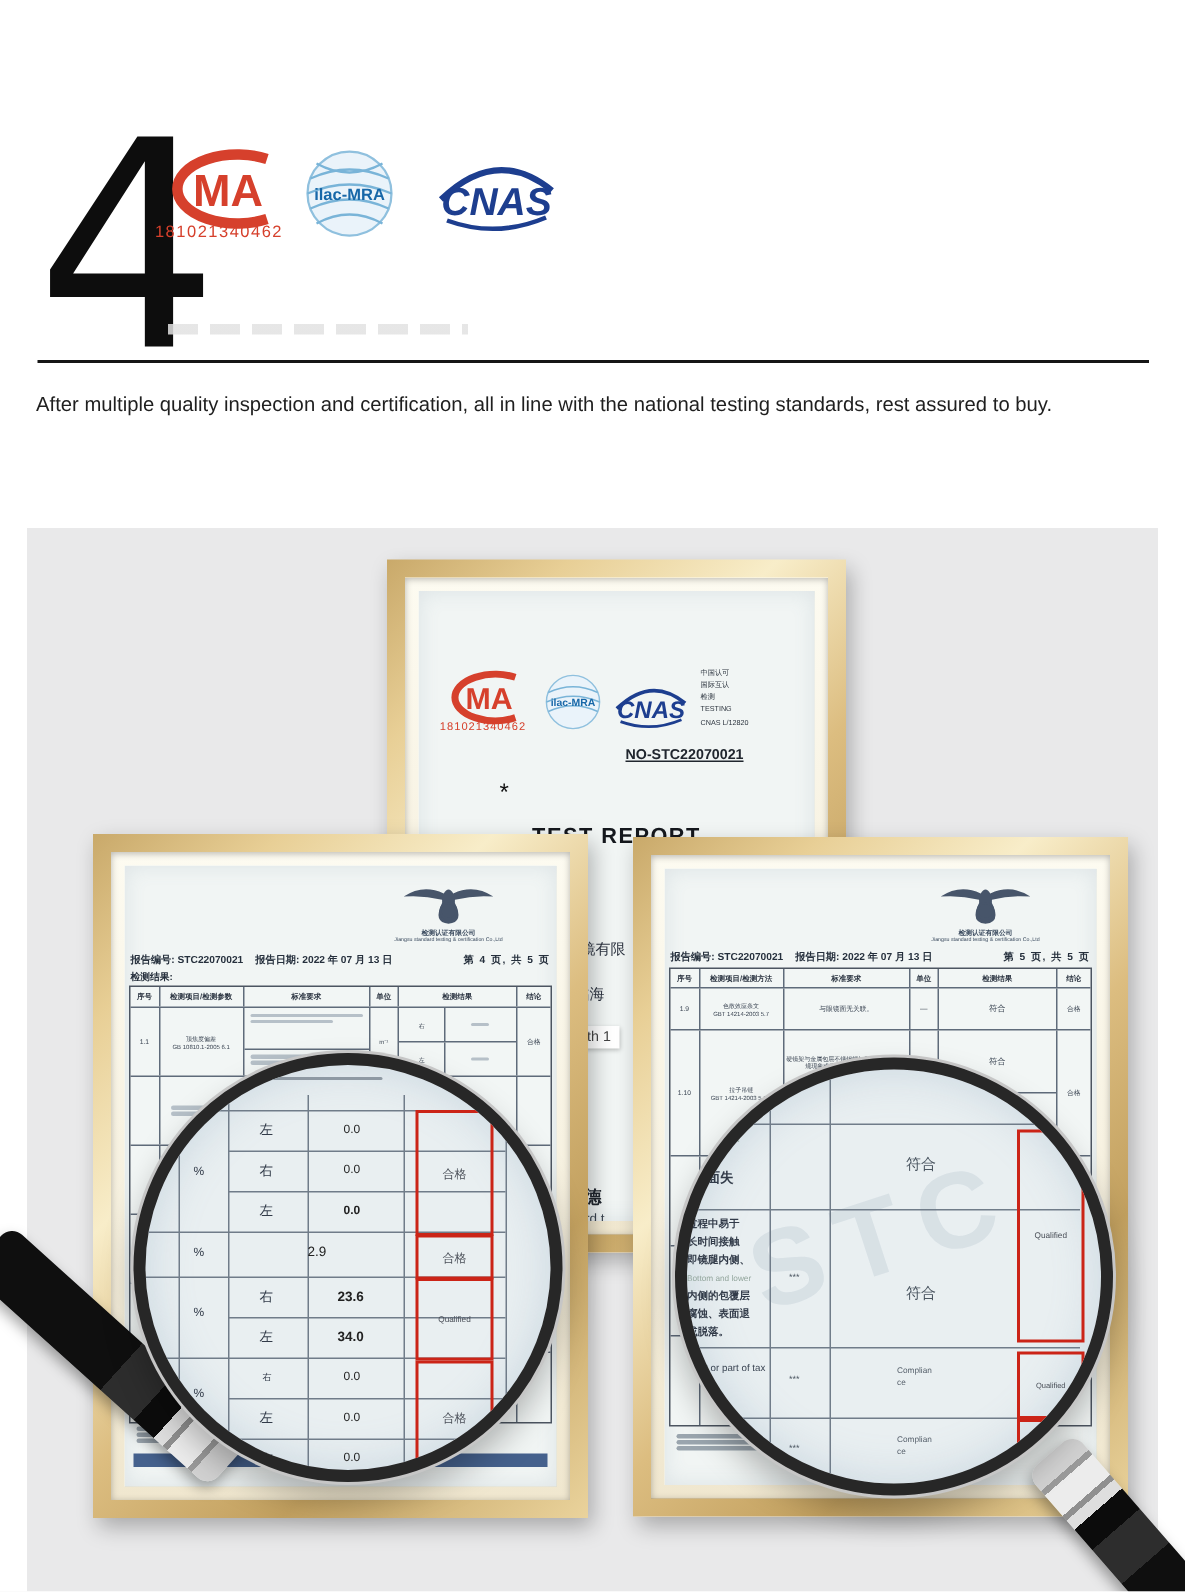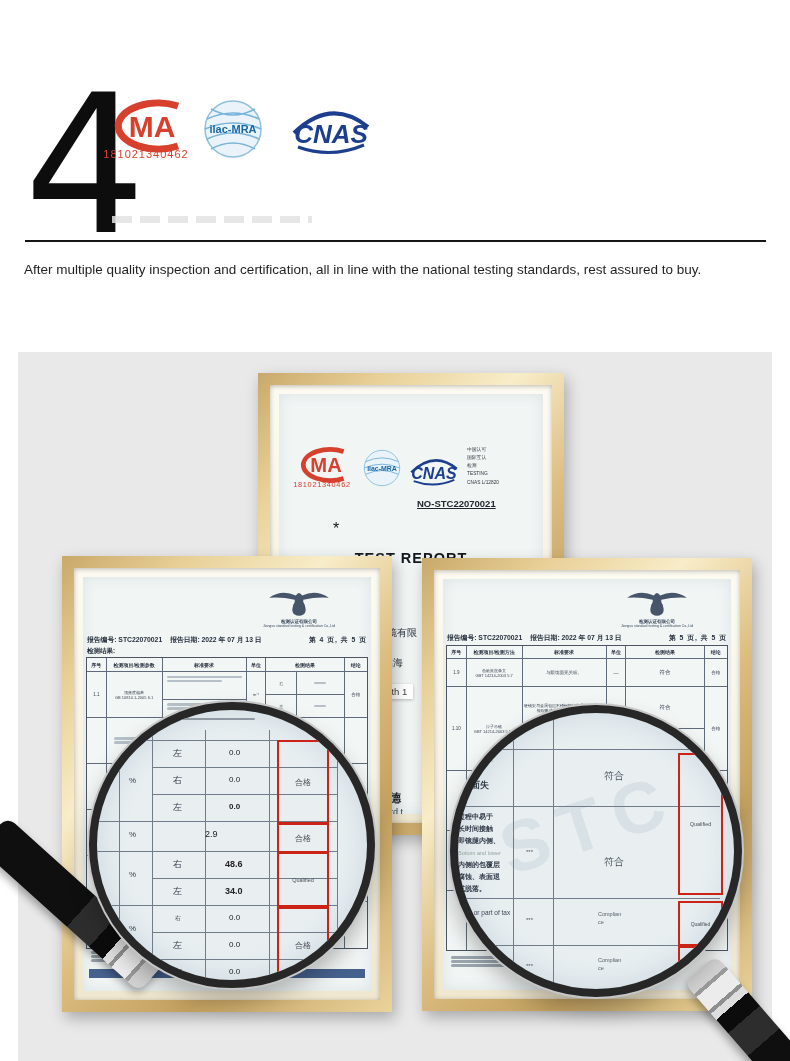--- a/index.html
+++ b/index.html
@@ -349,21 +349,21 @@
     </div>
 
     <div class="abs t9 ink" style="left:76px;top:37px;">左</div>
     <div class="abs t8" style="left:132px;top:38px;color:#222;">0.0</div>
     <div class="abs t9 ink" style="left:76px;top:64px;">右</div>
     <div class="abs t8" style="left:132px;top:65px;color:#222;">0.0</div>
     <div class="abs t9 ink" style="left:76px;top:91px;">左</div>
     <div class="abs t8" style="left:132px;top:92px;color:#222;font-weight:bold;">0.0</div>
     <div class="abs t9" style="left:108px;top:119px;color:#222;">2.9</div>
     <div class="abs t9 ink" style="left:76px;top:148px;">右</div>
-    <div class="abs t9" style="left:128px;top:149px;color:#222;font-weight:bold;">48.6</div>
+    <div class="abs t9" style="left:128px;top:149px;color:#222;font-weight:bold;">23.6</div>
     <div class="abs t9 ink" style="left:76px;top:175px;">左</div>
     <div class="abs t9" style="left:128px;top:176px;color:#222;font-weight:bold;">34.0</div>
     <div class="abs t6 ink" style="left:78px;top:204px;">右</div>
     <div class="abs t8" style="left:132px;top:203px;color:#222;">0.0</div>
     <div class="abs t9 ink" style="left:76px;top:229px;">左</div>
     <div class="abs t8" style="left:132px;top:230px;color:#222;">0.0</div>
     <div class="abs t9 ink" style="left:76px;top:256px;">右</div>
     <div class="abs t8" style="left:132px;top:257px;color:#222;">0.0</div>
 
     <div class="abs t7 ink" style="left:-14px;top:212px;">05τ.</div>

